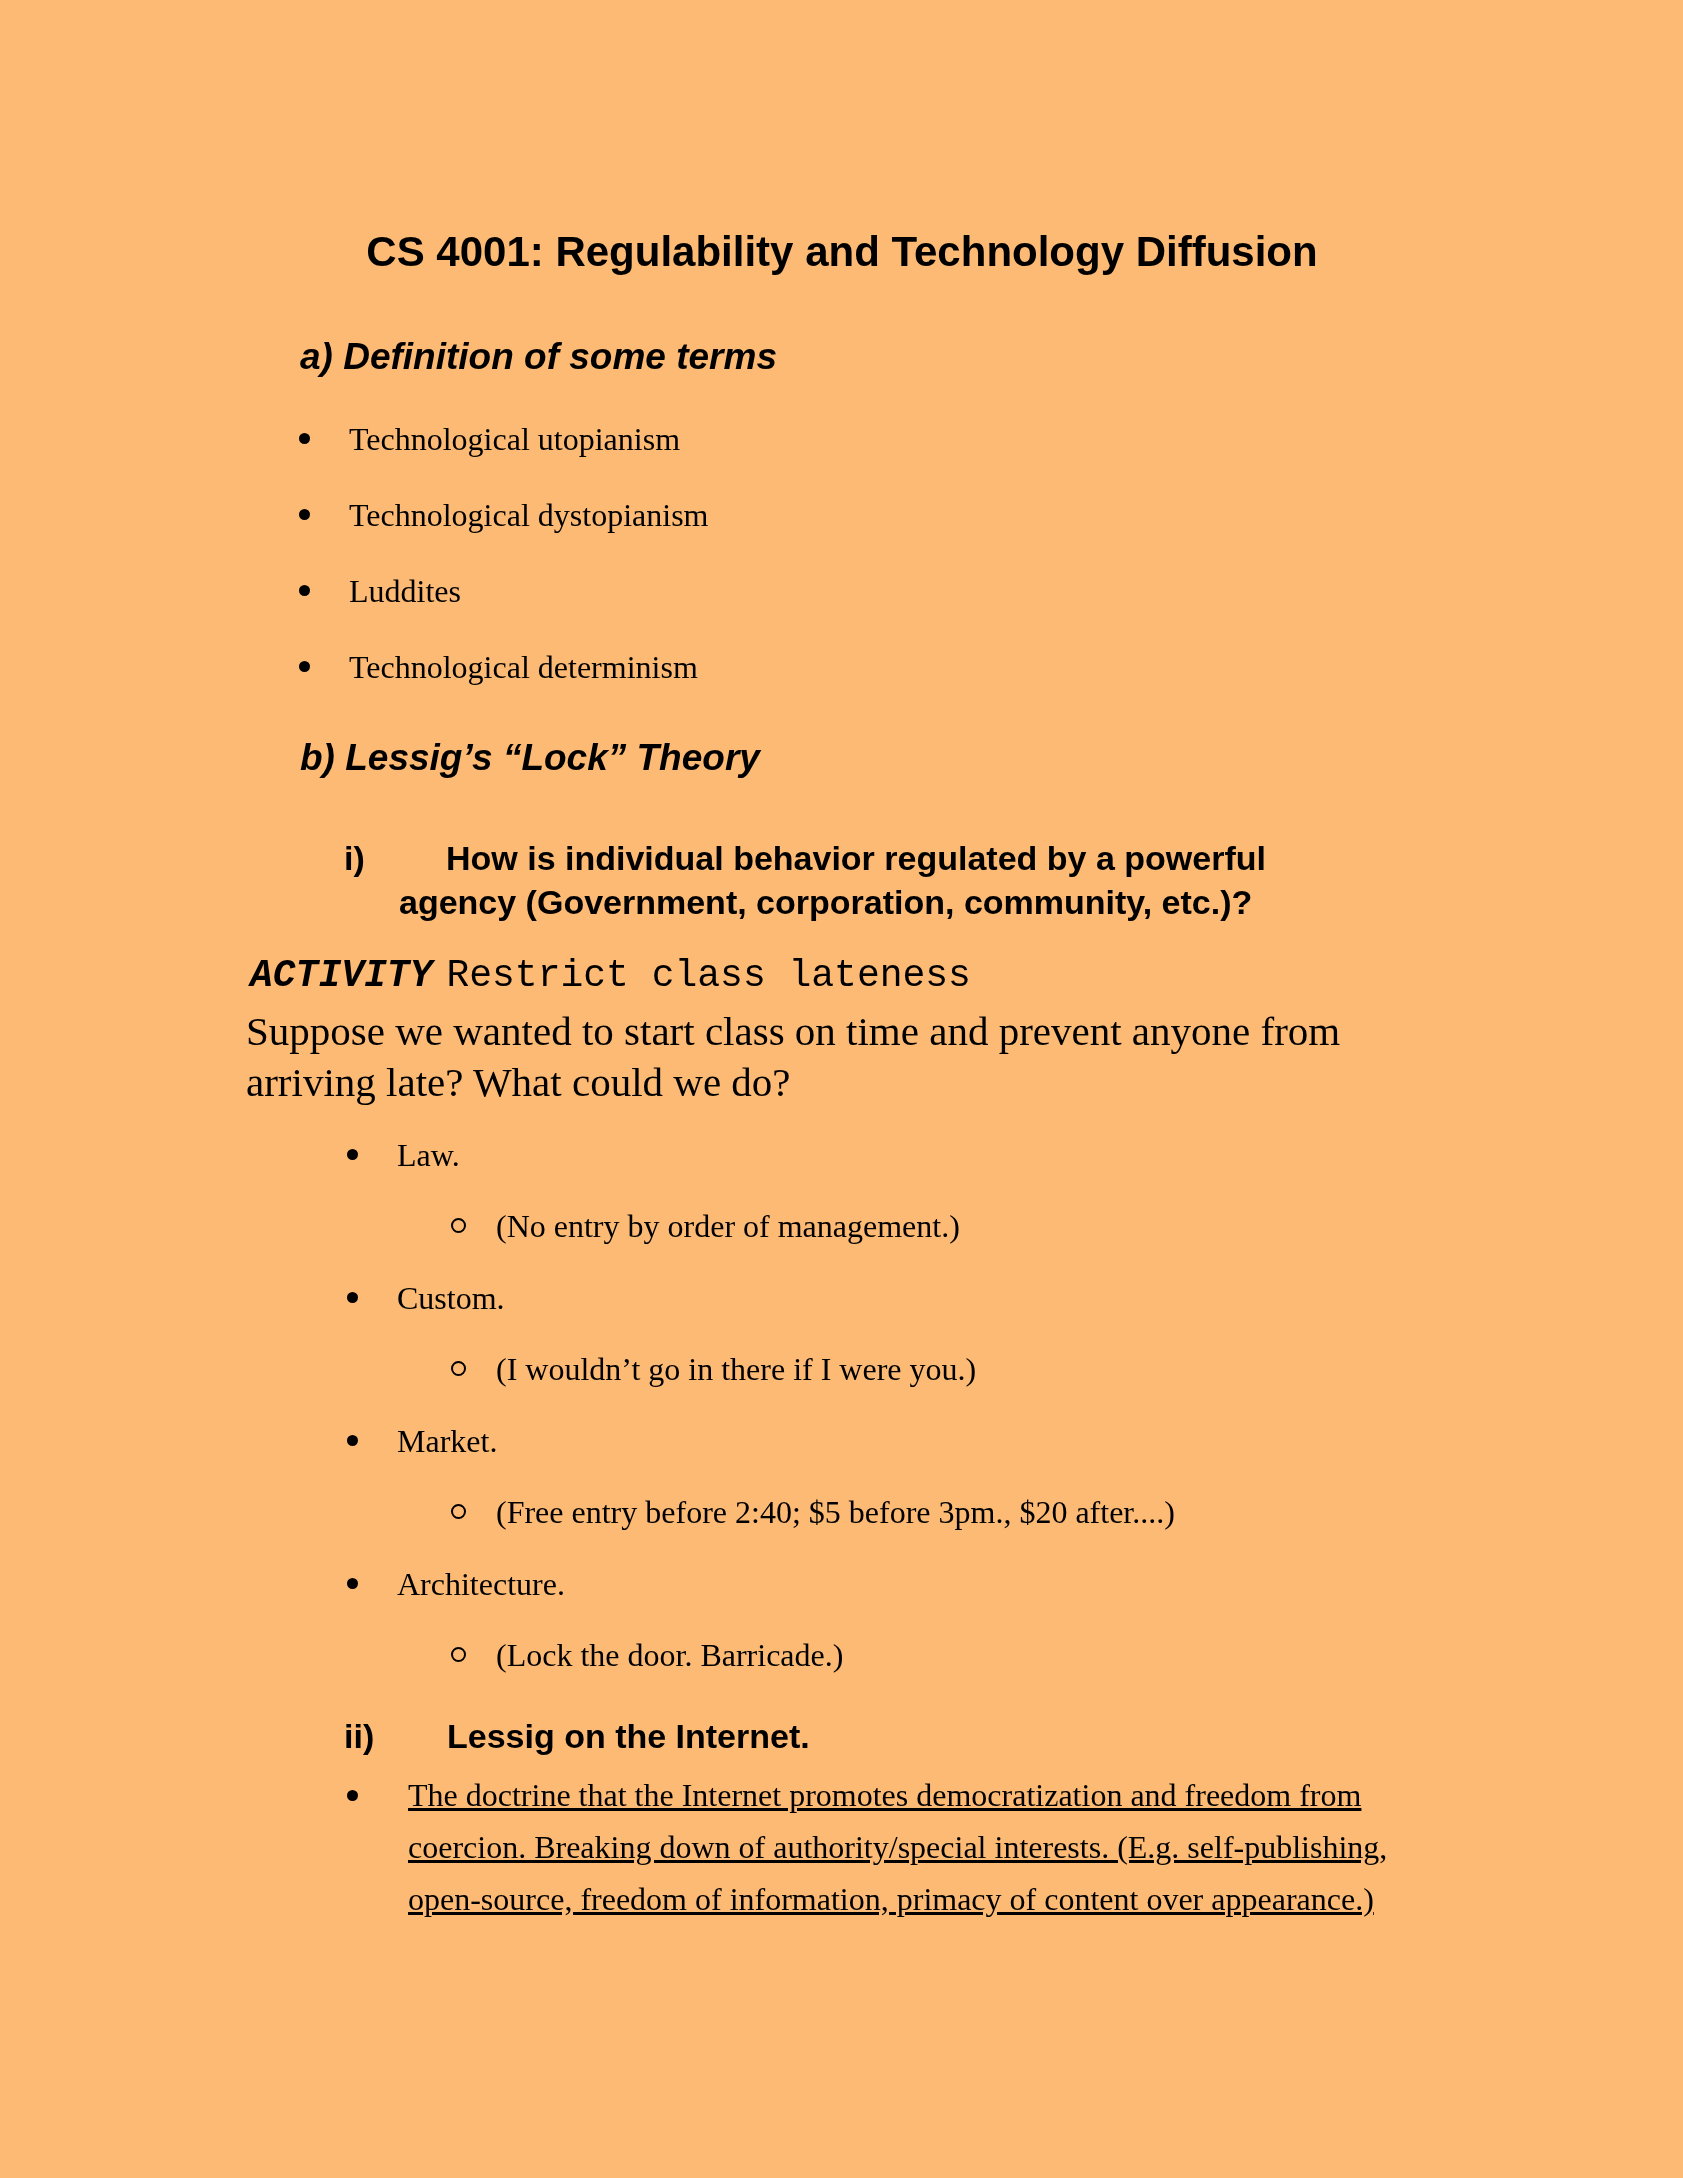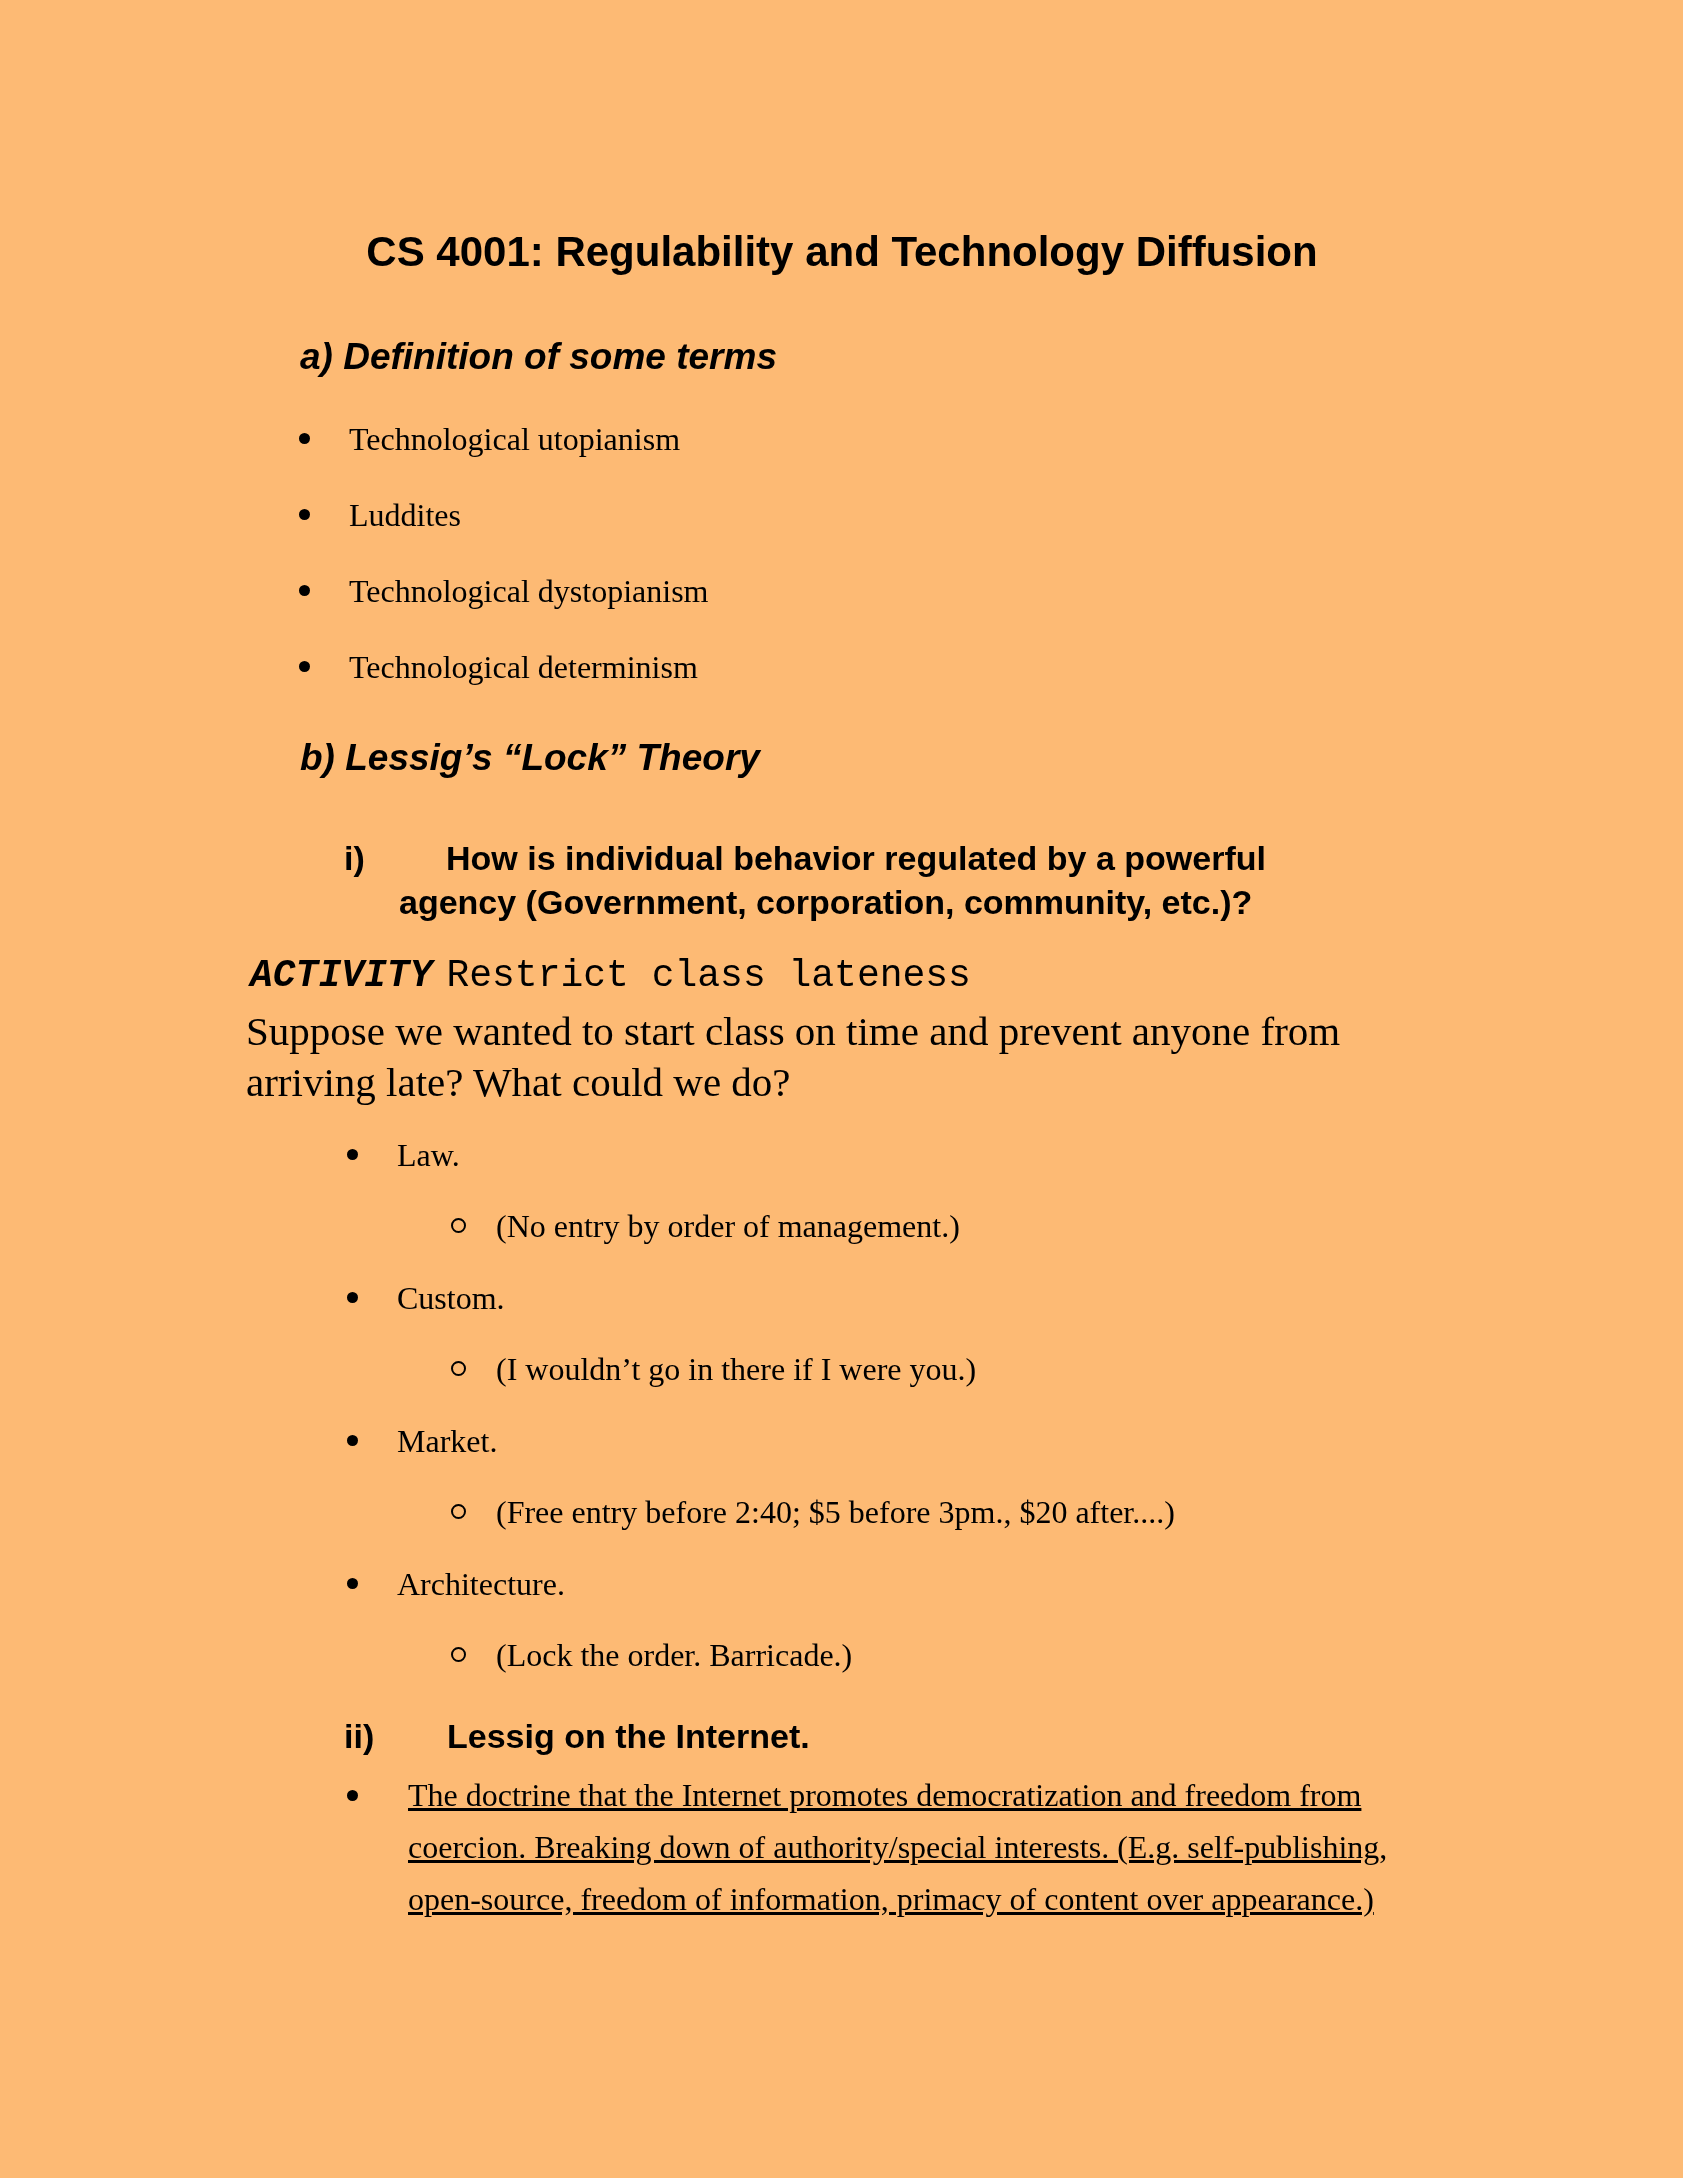--- a/index.html
+++ b/index.html
@@ -99,25 +99,25 @@
 
   <h2 class="h-letter h-a">a) Definition of some terms</h2>
 
   <ul class="list-a">
     <li>
       <span class="dot"></span>
       <span>Technological utopianism</span>
     </li>
     <li>
       <span class="dot"></span>
-      <span>Luddites</span>
+      <span>Technological dystopianism</span>
     </li>
     <li>
       <span class="dot"></span>
-      <span>Technological dystopianism</span>
+      <span>Luddites</span>
     </li>
     <li>
       <span class="dot"></span>
       <span>Technological determinism</span>
     </li>
   </ul>
 
   <h2 class="h-letter h-b">b) Lessig’s “Lock” Theory</h2>
 
   <span class="h-num num-i">i)</span>
@@ -161,21 +161,21 @@
         <span>(Free entry before 2:40; $5 before 3pm., $20 after....)</span>
       </div>
     </li>
     <li>
       <div class="term-row">
         <span class="dot"></span>
         <span>Architecture.</span>
       </div>
       <div class="example-row">
         <span class="circle"></span>
-        <span>(Lock the order. Barricade.)</span>
+        <span>(Lock the door. Barricade.)</span>
       </div>
     </li>
   </ul>
 
   <span class="h-num num-ii">ii)</span>
   <span class="h-line label-ii">Lessig on the Internet.</span>
 
   <div class="doctrine">
     <div class="doctrine-row">
       <span class="dot"></span>

